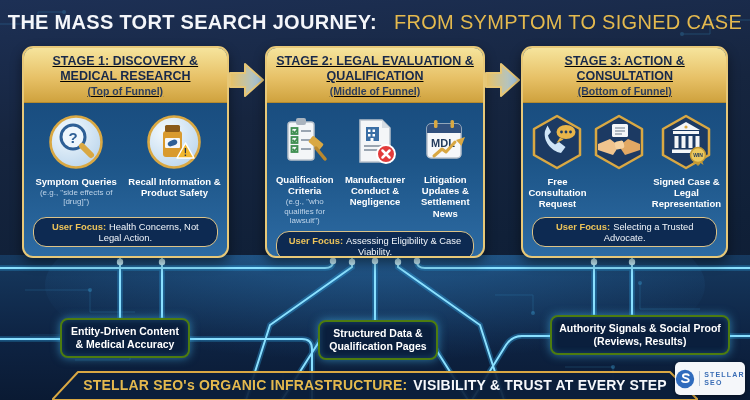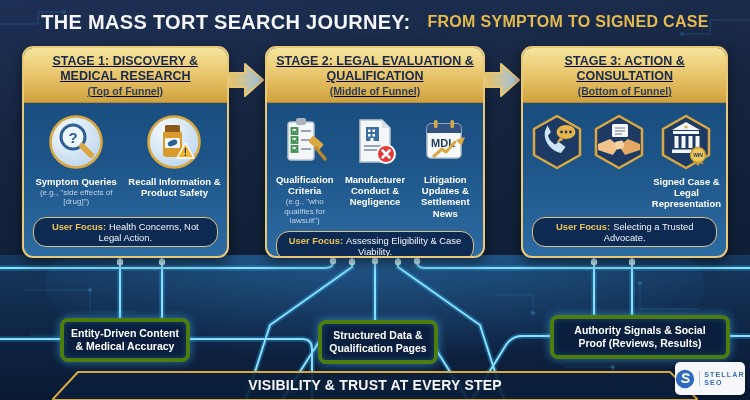--- a/index.html
+++ b/index.html
@@ -4,21 +4,21 @@
 <style>
   html,body{margin:0;padding:0;}
   body{width:750px;height:400px;overflow:hidden;position:relative;
        font-family:"Liberation Sans",sans-serif;
        background:linear-gradient(175deg,#1d3055 0%,#16253f 30%,#102038 60%,#0c1a31 100%);}
   .stage-area{position:absolute;top:46px;left:0;width:750px;height:212px;display:flex;
               padding:0 22px;box-sizing:border-box;z-index:2;}
   .titlebar{position:absolute;top:0;left:0;width:750px;height:44px;display:flex;
             align-items:center;justify-content:center;gap:17px;z-index:2;}
   .titlebar .t-main{color:#f4f6fa;font-weight:700;font-size:20px;letter-spacing:.3px;}
-  .titlebar .t-accent{color:#e4b94e;font-weight:700;font-size:16px;letter-spacing:.3px;}
+  .titlebar .t-accent{color:#e4b94e;font-weight:400;font-size:20px;letter-spacing:.3px;}
   .deco{position:absolute;top:0;left:0;z-index:1;opacity:.25;}
 
   .panel{background:linear-gradient(180deg,#164678 0%,#1d5588 55%,#2d6ba3 100%);
          border:2px solid #e7c878;border-radius:11px;flex:1;display:flex;flex-direction:column;
          box-shadow:0 5px 12px rgba(0,0,0,.45);overflow:hidden;}
   .panel.mid{flex:1.07;}
   .arrow-gap{width:36px;flex:none;display:flex;align-items:flex-start;justify-content:center;}
   .arrow-gap svg{margin-top:12px;}
   .panel-head{background:linear-gradient(180deg,#f6e49c 0%,#e7c167 55%,#cfa23e 100%);
               text-align:center;padding:6px 8px 5px;border-bottom:1px solid #b58a2e;text-decoration:underline;}
@@ -29,21 +29,21 @@
   .item svg{display:block;margin:0 auto;}
   .item-label{color:#ffffff;font-weight:700;font-size:9.5px;line-height:1.2;margin-top:6px;}
   .item-note{color:#bfd4e9;font-size:8px;line-height:1.2;margin-top:1px;}
   .focus{margin:5px 9px 9px;background:#0d2a52;border:1.5px solid #dcc388;border-radius:13px;
          text-align:center;padding:3px 6px;font-size:9.4px;}
   .focus-label{color:#ecc35a;font-weight:700;margin-right:3px;}
   .focus-text{color:#f2f6fb;}
 
   .lower{position:absolute;top:255px;left:0;width:750px;height:145px;z-index:0;}
   .lower-svg{position:absolute;top:0;left:0;width:750px;height:145px;}
-  .net-box{position:absolute;background:#0a1f3d;border:4px solid #4d7c0f;border-radius:8px;
+  .net-box{position:absolute;background:#0a1f3d;border:2px solid #4d7c0f;border-radius:8px;
            color:#fff;font-weight:700;font-size:10.5px;line-height:1.25;text-align:center;
            padding:5px 6px;box-sizing:border-box;z-index:2;
            box-shadow:0 0 10px rgba(79,195,247,.55), inset 0 0 6px rgba(79,195,247,.25);}
   .box-1{left:60px;top:63px;width:130px;}
   .box-2{left:318px;top:65px;width:120px;}
   .box-3{left:550px;top:60px;width:180px;}
 
   .banner{position:absolute;left:52px;bottom:0;width:646px;height:30px;z-index:3;}
   .banner svg{position:absolute;inset:0;}
   .banner-text{position:absolute;inset:0;display:flex;align-items:center;justify-content:center;
@@ -226,20 +226,21 @@
       <div class="item">
         <svg width="56" height="56" viewBox="0 0 56 56">
           <polygon points="28,2 51,15 51,41 28,54 5,41 5,15" fill="#1c3a63" stroke="#d9a843" stroke-width="2.5" stroke-linejoin="round"></polygon>
           <path d="M16,17 c-2,10 6,20 16,22 l4.5,-6 -6.5,-5 -4,2.5 c-4,-2.5 -6,-5 -7,-9 l3,-3.5 -3.5,-6.5 z" fill="#cfe4f7"></path>
           <ellipse cx="37" cy="18" rx="9.5" ry="7" fill="#e8b54a"></ellipse>
           <path d="M31,23.5 l-3.5,5.5 7,-3.5 z" fill="#e8b54a"></path>
           <circle cx="32.5" cy="18" r="1.4" fill="#1c3a63"></circle>
             <circle cx="37" cy="18" r="1.4" fill="#1c3a63"></circle>
             <circle cx="41.5" cy="18" r="1.4" fill="#1c3a63"></circle>
         </svg>
+        <div class="item-label">Free Consultation Request</div>
       </div>
       <div class="item">
         <svg width="56" height="56" viewBox="0 0 56 56">
           <polygon points="28,2 51,15 51,41 28,54 5,41 5,15" fill="#1c3a63" stroke="#d9a843" stroke-width="2.5" stroke-linejoin="round"></polygon>
           <rect x="21" y="10" width="16" height="13" rx="1.5" fill="#f4f6f8"></rect>
           <g stroke="#9aa5b1" stroke-width="1.4">
               <line x1="24" y1="14" x2="34" y2="14"></line>
               <line x1="24" y1="17" x2="34" y2="17"></line>
               <line x1="24" y1="20" x2="31" y2="20"></line>
             </g>
@@ -358,20 +359,21 @@
 
   <div class="net-box box-1">Entity-Driven Content &amp; Medical Accuracy</div>
   <div class="net-box box-2">Structured Data &amp; Qualification Pages</div>
   <div class="net-box box-3">Authority Signals &amp; Social Proof (Reviews, Results)</div>
 
   <div class="banner">
     <svg viewBox="0 0 646 30" preserveAspectRatio="none">
       <polygon points="26,2 618,2 646,30 0,30" fill="#0c1f3c" fill-opacity="0.92" stroke="#d9a843" stroke-width="2" stroke-linejoin="round"></polygon>
     </svg>
     <div class="banner-text">
+      <span class="b-accent">STELLAR SEO's ORGANIC INFRASTRUCTURE:</span>
       <span class="b-main">VISIBILITY &amp; TRUST AT EVERY STEP</span>
     </div>
   </div>
 
   <div class="logo">
     <svg width="20" height="20" viewBox="0 0 24 24">
       <circle cx="12" cy="12" r="11" fill="#2f6bbd"></circle>
       <path d="M16.5,7.5 c-1.2,-1.6 -7,-2 -7,1 c0,3.5 7,1.5 7,5 c0,3 -6.6,2.8 -8,1" stroke="#ffffff" stroke-width="2.2" fill="none" stroke-linecap="round"></path>
     </svg>
     <div class="logo-text">

